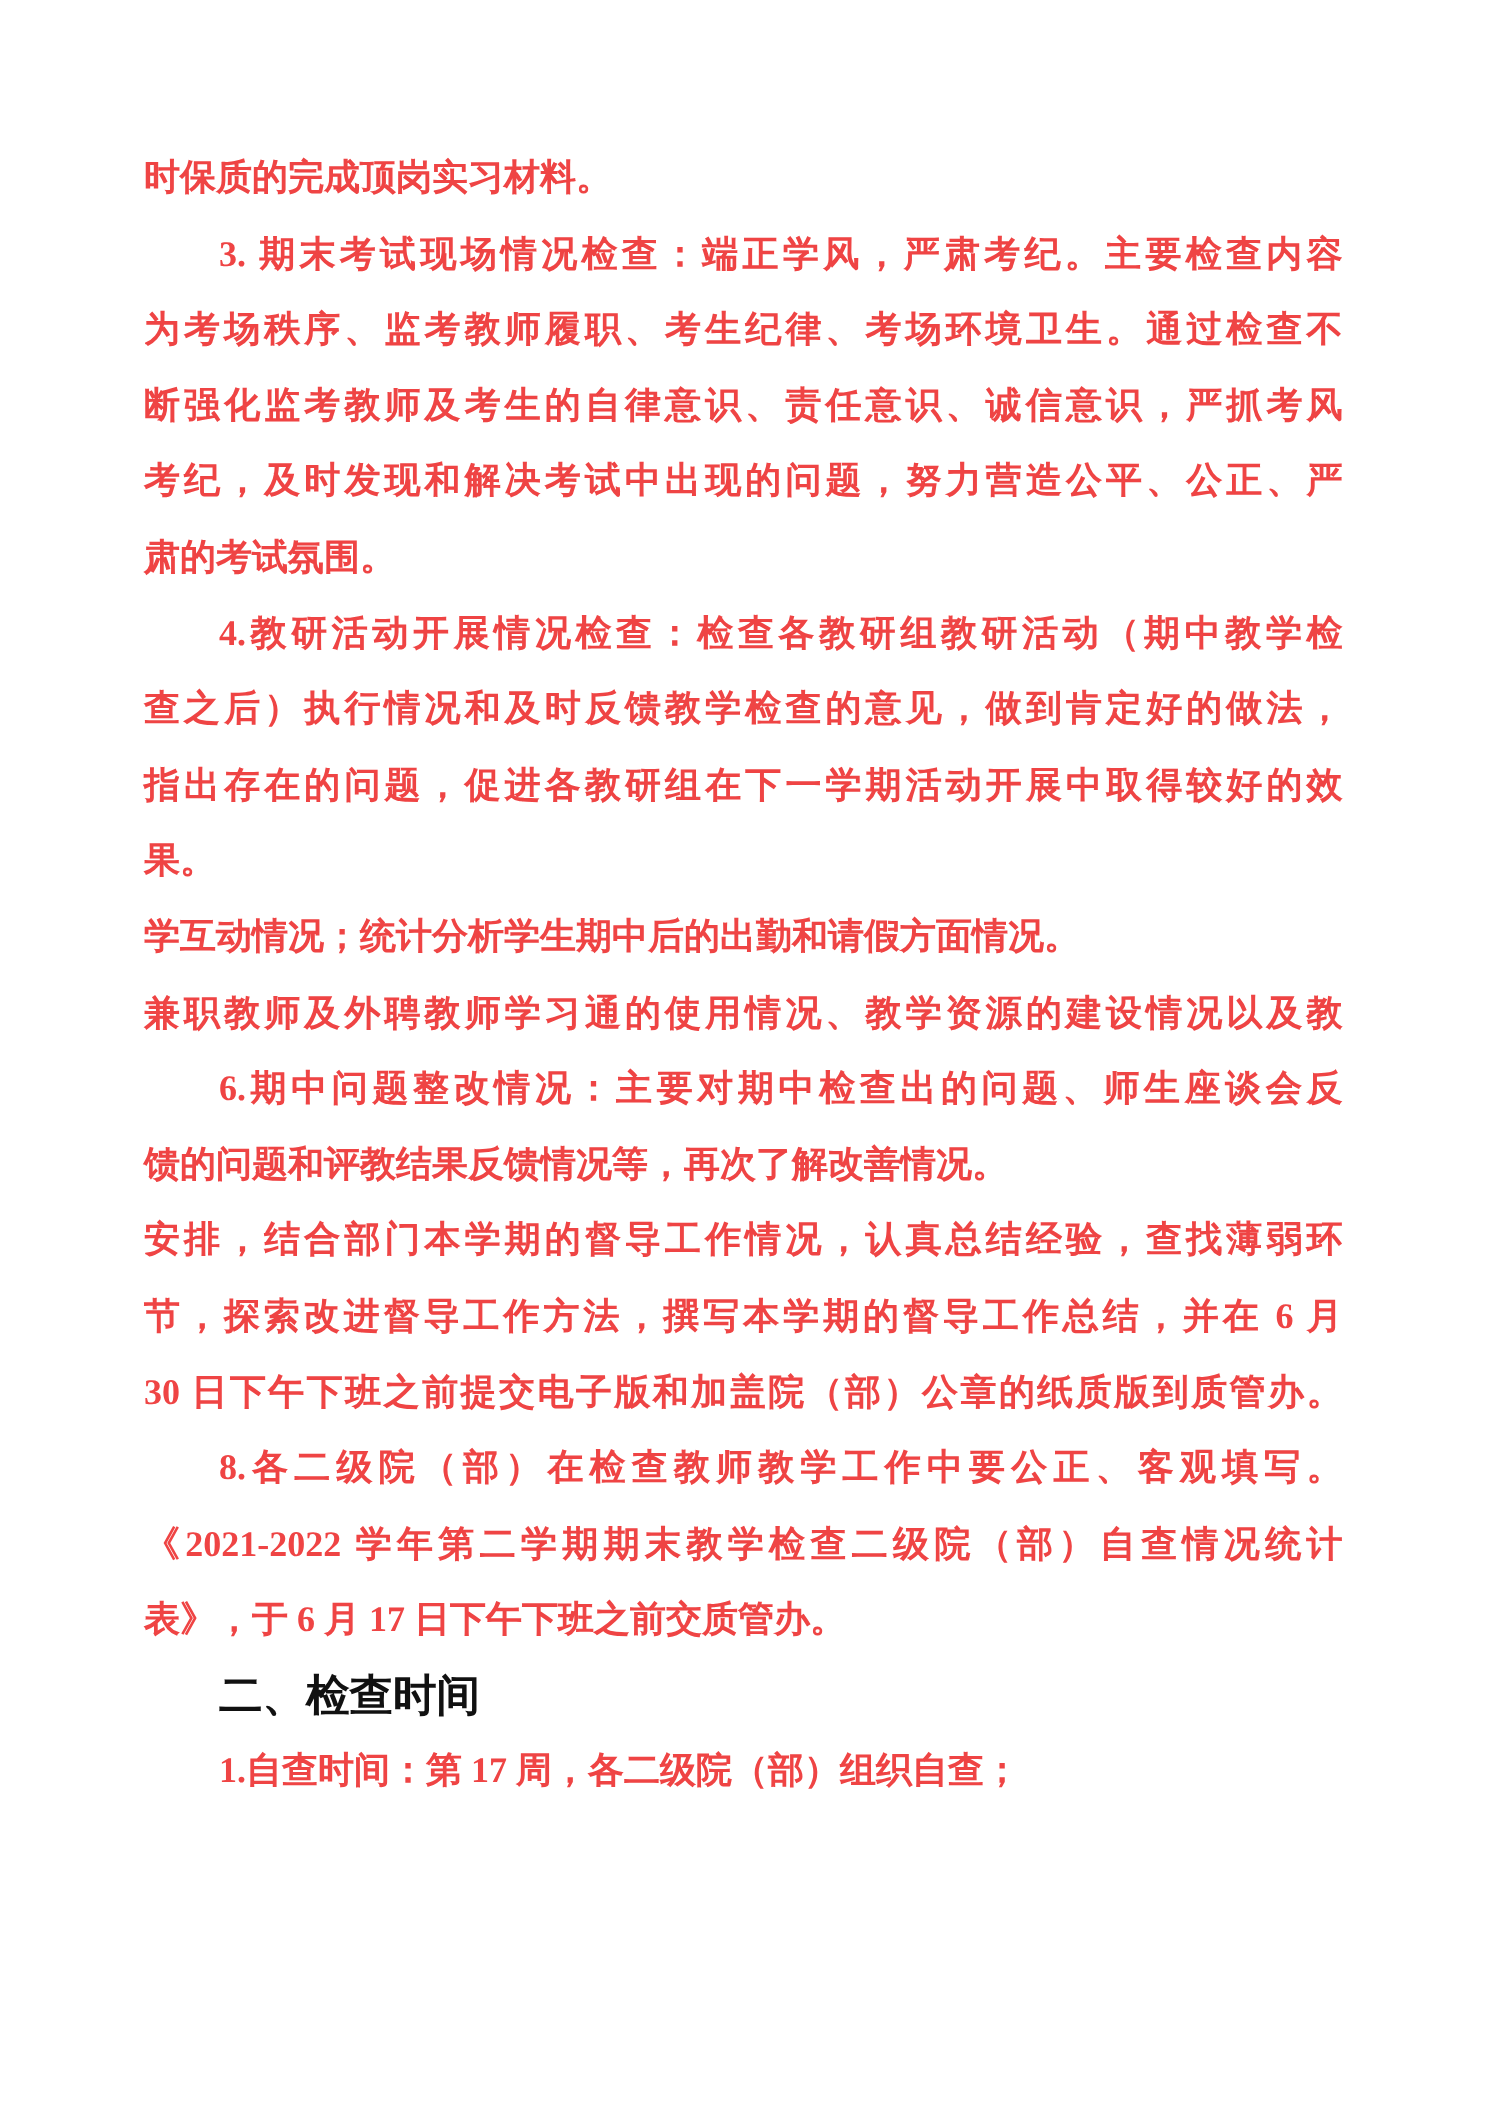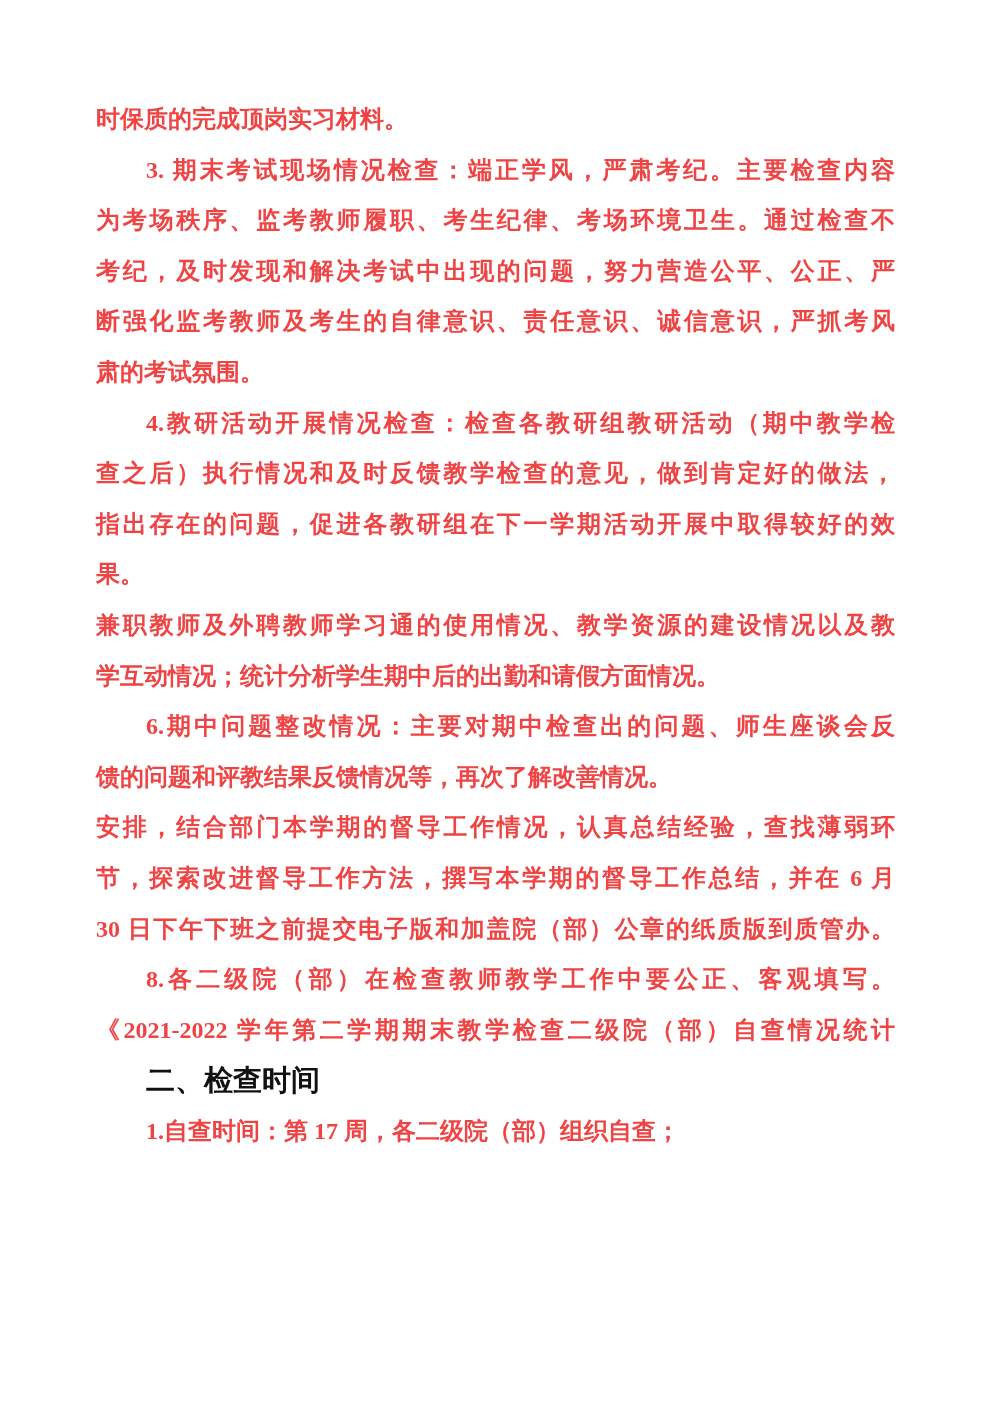--- a/index.html
+++ b/index.html
@@ -43,31 +43,32 @@
     color: #111111;
   }
 </style>
 </head>
 <body>
 
 <main class="page">
   <p class="ln">时保质的完成顶岗实习材料。</p>
   <p class="ln ind just">3. 期末考试现场情况检查：端正学风，严肃考纪。主要检查内容</p>
   <p class="ln just">为考场秩序、监考教师履职、考生纪律、考场环境卫生。通过检查不</p>
+  <p class="ln just">断强化监考教师及考生的自律意识、责任意识、诚信意识，严抓考风</p>
   <p class="ln just">考纪，及时发现和解决考试中出现的问题，努力营造公平、公正、严</p>
-  <p class="ln just">断强化监考教师及考生的自律意识、责任意识、诚信意识，严抓考风</p>
   <p class="ln">肃的考试氛围。</p>
   <p class="ln ind just">4.教研活动开展情况检查：检查各教研组教研活动（期中教学检</p>
   <p class="ln just">查之后）执行情况和及时反馈教学检查的意见，做到肯定好的做法，</p>
   <p class="ln just">指出存在的问题，促进各教研组在下一学期活动开展中取得较好的效</p>
   <p class="ln">果。</p>
+  <p class="ln">学互动情况；统计分析学生期中后的出勤和请假方面情况。</p>
   <p class="ln just">兼职教师及外聘教师学习通的使用情况、教学资源的建设情况以及教</p>
-  <p class="ln">学互动情况；统计分析学生期中后的出勤和请假方面情况。</p>
   <p class="ln ind just">6.期中问题整改情况：主要对期中检查出的问题、师生座谈会反</p>
   <p class="ln">馈的问题和评教结果反馈情况等，再次了解改善情况。</p>
   <p class="ln just">安排，结合部门本学期的督导工作情况，认真总结经验，查找薄弱环</p>
   <p class="ln just">节，探索改进督导工作方法，撰写本学期的督导工作总结，并在 6 月</p>
   <p class="ln just">30 日下午下班之前提交电子版和加盖院（部）公章的纸质版到质管办。</p>
   <p class="ln ind just">8.各二级院（部）在检查教师教学工作中要公正、客观填写。</p>
   <p class="ln just">《2021-2022 学年第二学期期末教学检查二级院（部）自查情况统计</p>
+  <p class="ln">表》，于 6 月 17 日下午下班之前交质管办。</p>
   <h2 class="ln ind heading">二、检查时间</h2>
   <p class="ln ind">1.自查时间：第 17 周，各二级院（部）组织自查；</p>
 </main>
 
 </body></html>

